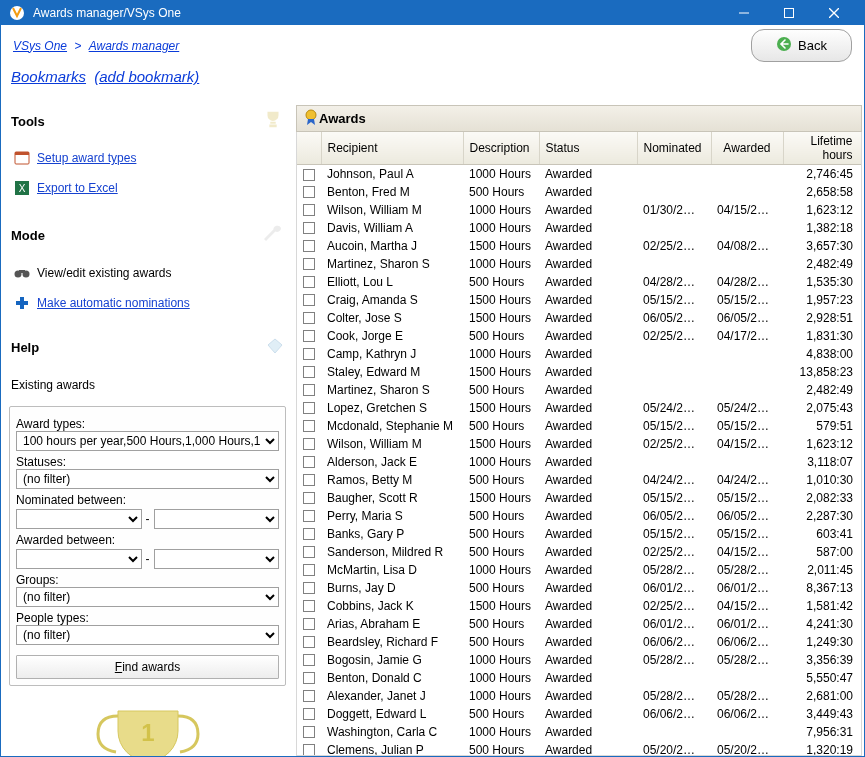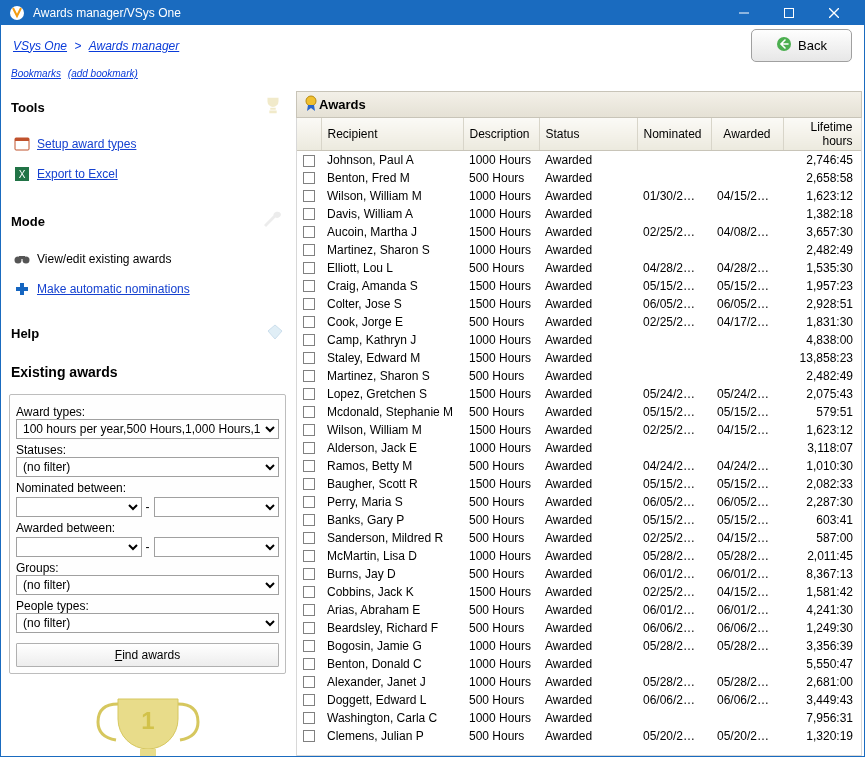--- a/index.html
+++ b/index.html
@@ -6,35 +6,35 @@
 body { background: #fff; font-size: 12px; color: #000; overflow: hidden; }
 .window { width: 865px; height: 757px; border: 1px solid #1a6bbf; display: flex; flex-direction: column; background: #fff; }
 .titlebar { height: 24px; background: #1a6bbf; color: #fff; display: flex; align-items: center; padding: 0 8px; }
 .titlebar .app-icon { width: 16px; height: 16px; margin-right: 8px; display:inline-flex;align-items:center;justify-content:center;}
 .titlebar .title { flex: 1; font-size: 12px; }
 .titlebar .win-btn { width: 45px; height: 30px; display:inline-flex; align-items:center; justify-content:center; color:#fff; }
 
 .toolbar-row { padding: 4px 12px; display:flex; align-items:center; justify-content:space-between; font-size:12px;}
 .breadcrumb a { color: #0a3bd9; text-decoration: underline; font-style: italic; }
 .breadcrumb span { color: #0a3bd9; margin: 0 4px; }
-.btn-back { border: 1px solid #a0a0a0; border-radius: 5px; background: linear-gradient(#fefefe,#e7e7e7); padding: 6px 24px; display:inline-flex; align-items:center; gap:6px; font-size:13px; cursor:pointer;}
-
-.bookmarks-row { padding: 2px 10px 12px; font-size:10px; }
+.btn-back { border: 1px solid #a0a0a0; border-radius: 13px; background: linear-gradient(#fefefe,#e7e7e7); padding: 6px 24px; display:inline-flex; align-items:center; gap:6px; font-size:13px; cursor:pointer;}
+
+.bookmarks-row { padding: 2px 10px 20px; font-size:15px; }
 .bookmarks-row a { color: #0a3bd9; text-decoration: underline; font-style: italic; margin-right: 4px;}
 
 .body-row { flex:1; display:flex; overflow:hidden; }
 .sidebar { width: 293px; padding: 0 8px; display:flex; flex-direction:column; overflow:hidden;gap:10px;}
 .section-header { font-weight: bold; font-size: 13px; padding: 4px 2px; display:flex; align-items:center; justify-content:space-between;}
 .section-header .faded-icon { opacity: 0.35; }
 .link-item { display:flex; align-items:center; gap:6px; padding: 2px 0 2px 4px; font-size:12px; cursor:pointer;}
 .link-item .icon-slot { width:18px; height:16px; display:inline-flex; align-items:center; justify-content:center;}
 .link-item a { color:#1642d0; text-decoration: underline; }
 .link-item .plain { color:#000; text-decoration:none;}
 
-.existing-header { font-weight:bold; font-size:14px; padding: 6px 2px 4px; }
+.existing-header { font-weight:normal; font-size:12px; padding: 6px 2px 4px; }
 .filter-panel { border: 1px solid #bdbdbd; border-radius: 2px; padding: 6px; background: #fefefe; }
 .filter-panel label { display:block; font-size:12px; margin-top:4px; }
 .filter-panel select,.filter-panel .date-range input { width:100%; font-size:12px; border:1px solid #a0a0a0; padding: 1px 2px; background:#fff;}
 .date-range { display:flex; align-items:center; gap:4px; margin-top:2px;}
 .date-range select { flex:1; }
 .find-btn { margin-top:10px; width:100%; border:1px solid #b0b0b0; border-radius:1px; background: linear-gradient(#fff,#ededed); padding: 4px 0; font-size:12px; cursor:pointer;}
 .find-btn u { text-decoration: underline; }
 
 .trophy-big { flex:1; display:flex; align-items:center; justify-content:center; }
 .status-footer { padding: 4px 2px; font-size:12px; letter-spacing: 1px; color:#000;}

